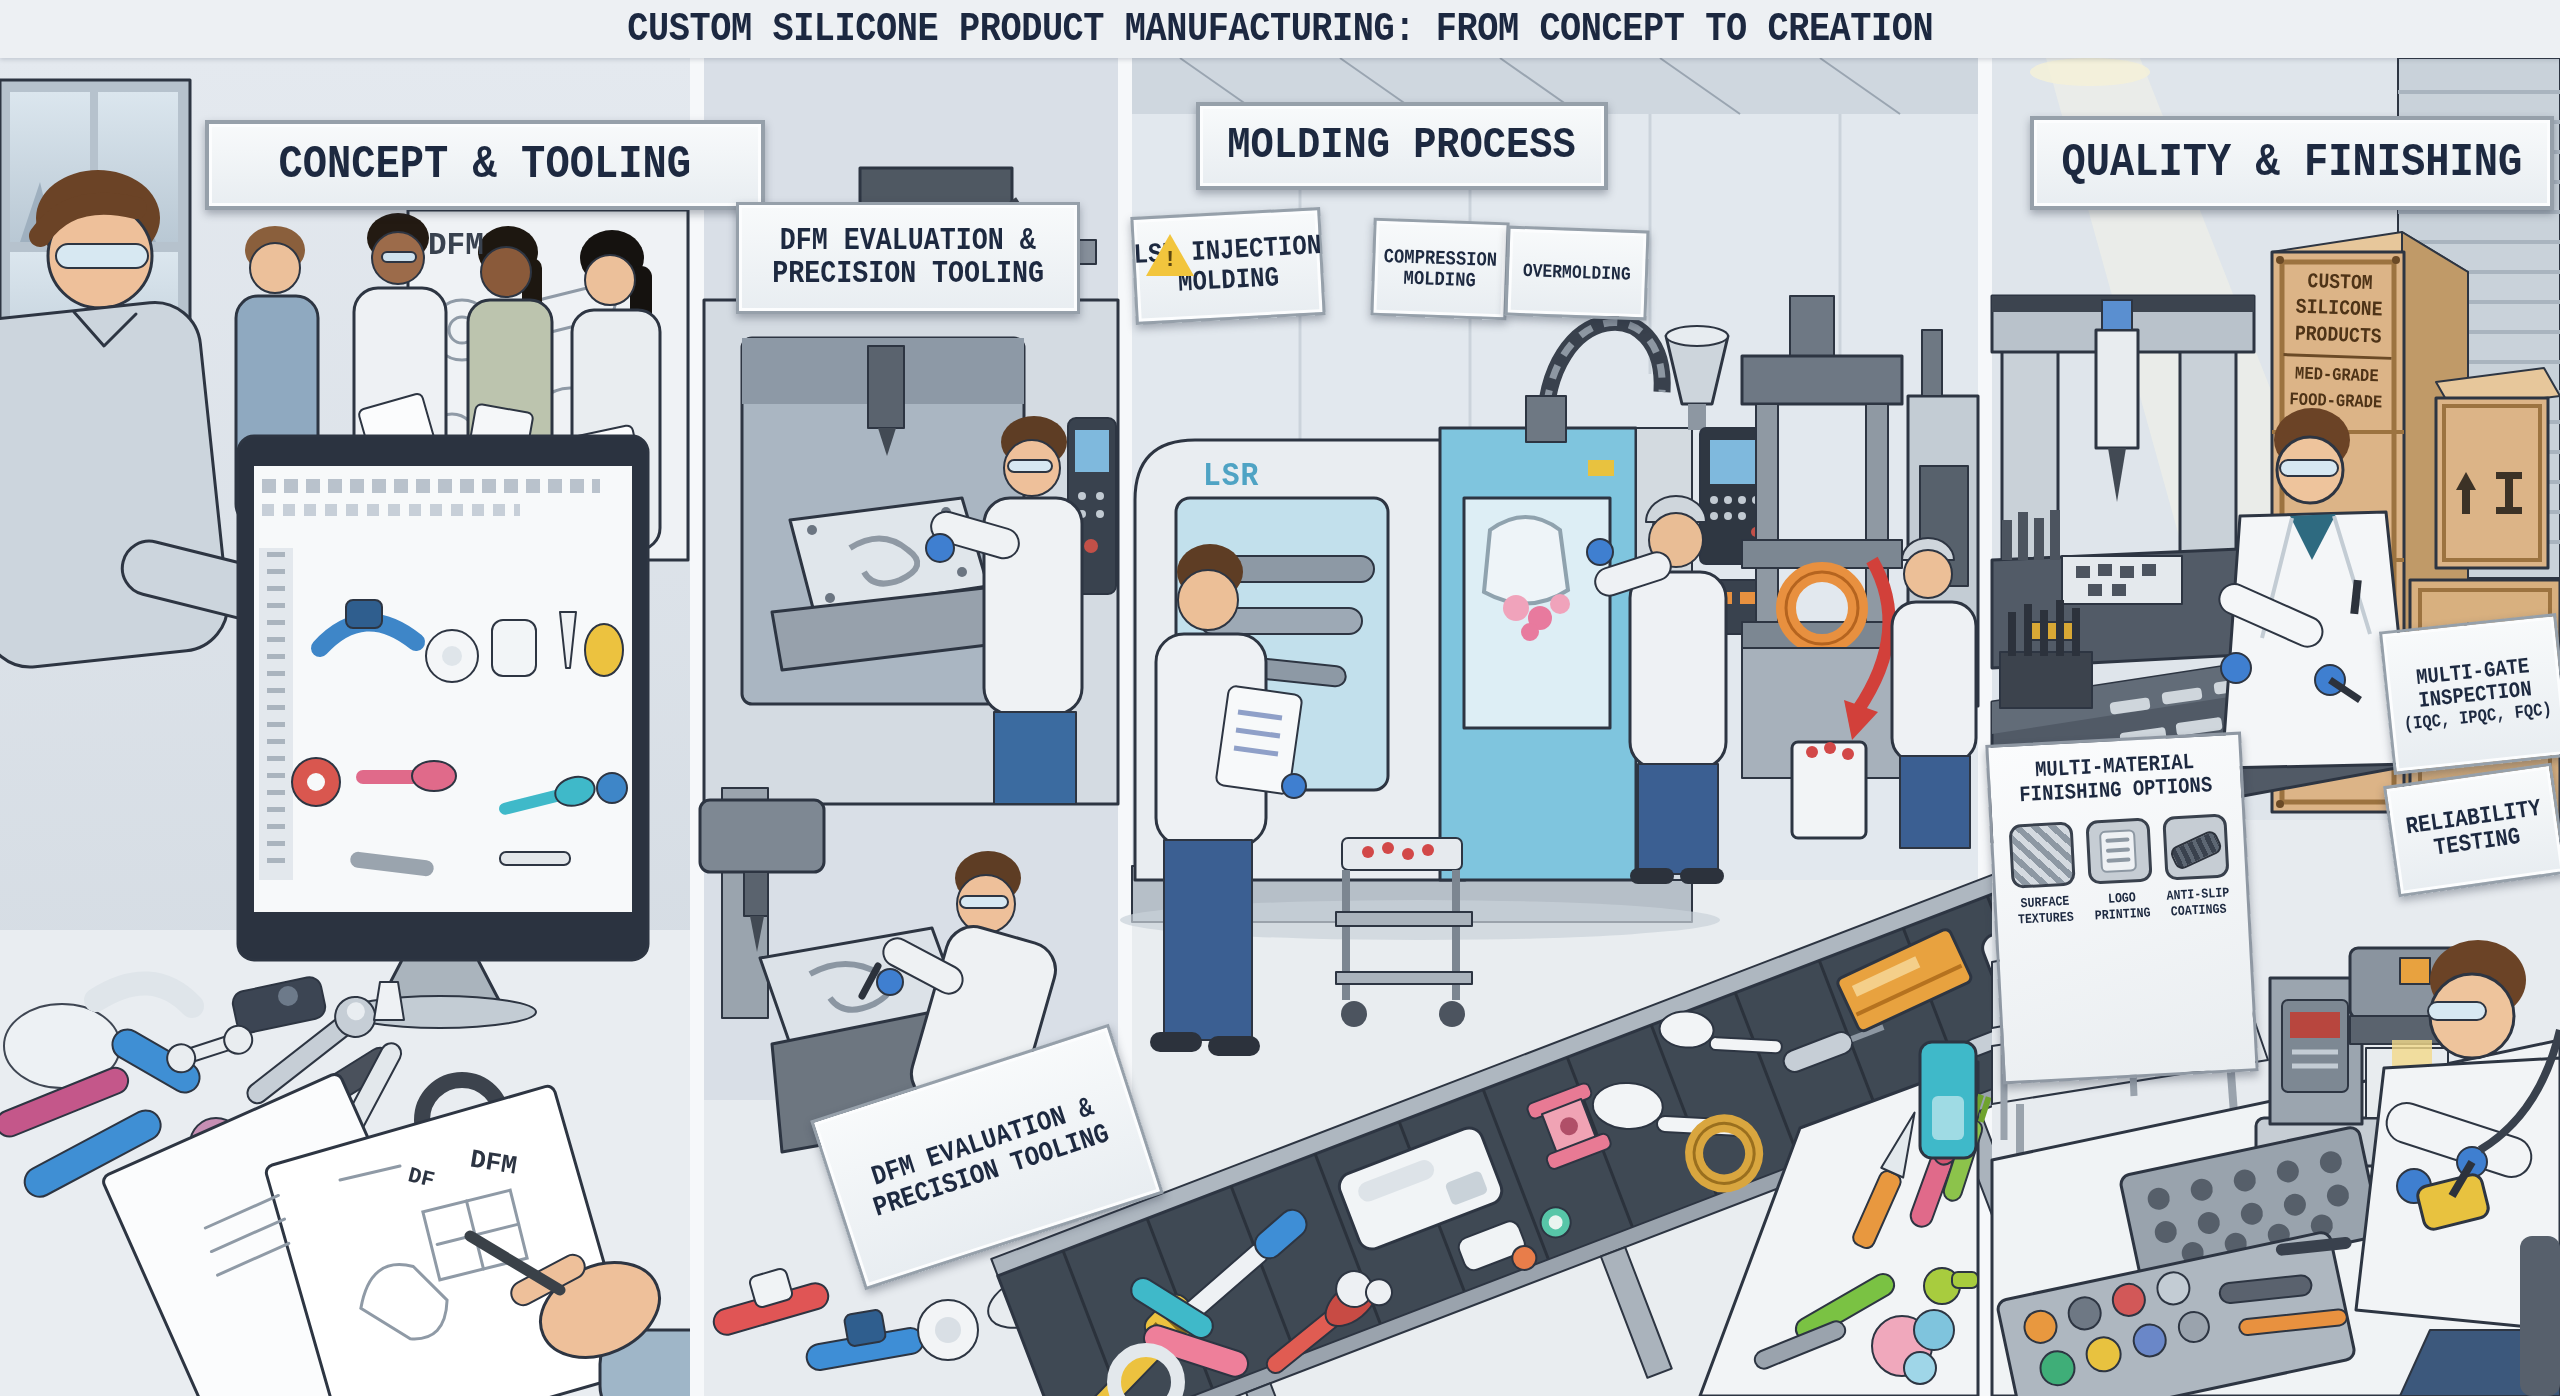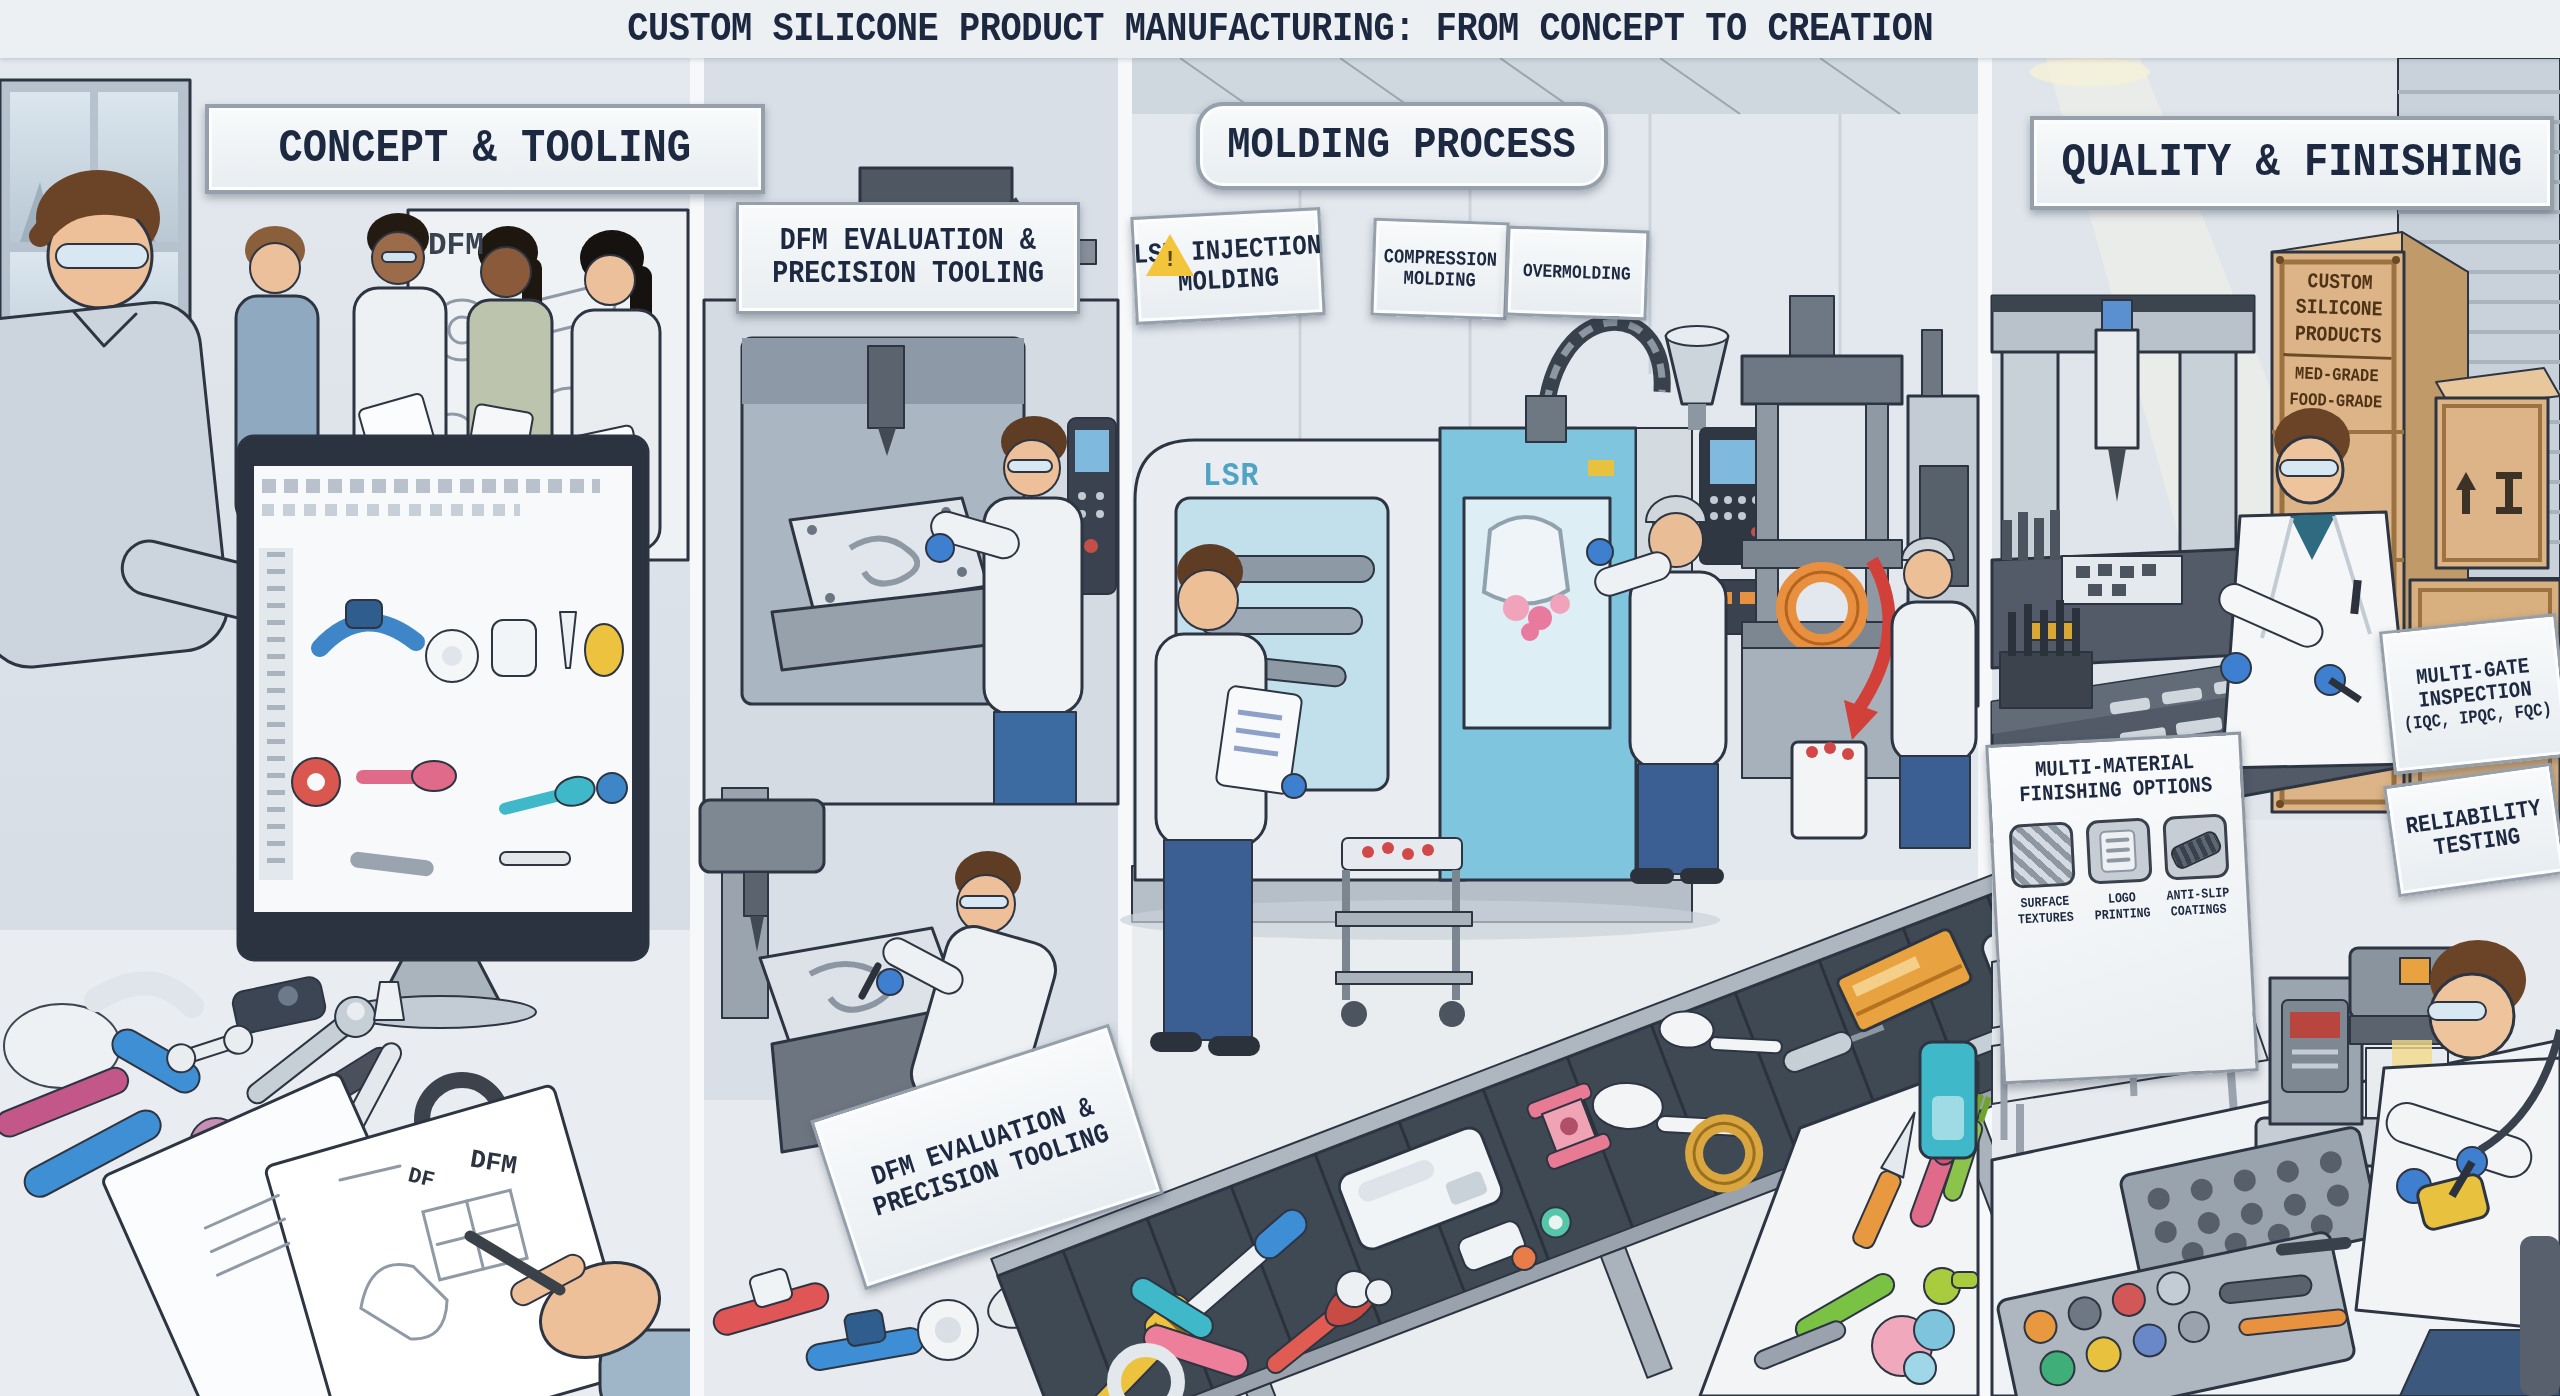--- a/index.html
+++ b/index.html
@@ -707,30 +707,30 @@
       <polygon points="2430,1330 2560,1330 2560,1396 2400,1396" fill="#3c587c" class="ol2"></polygon>
       <rect x="2520" y="1236" width="40" height="160" rx="12" fill="#57606c"></rect>
     </g>
   </g>
 </svg>
 
 <div class="title-bar">
   <span class="cx">CUSTOM SILICONE PRODUCT MANUFACTURING: FROM CONCEPT TO CREATION</span>
 </div>
 
-<div class="sign header" style="left:205px;top:104px;width:552px;height:82px;font-size:47px;">
+<div class="sign header" style="left:205px;top:120px;width:552px;height:82px;font-size:47px;">
   <span class="bl">CONCEPT &amp; TOOLING</span>
 </div>
 
 <div class="sign" style="left:736px;top:202px;width:338px;height:106px;font-size:31px;">
   <span class="bl">DFM EVALUATION &amp;</span>
   <span class="bl">PRECISION TOOLING</span>
 </div>
 
-<div class="sign header" style="left:1196px;top:102px;width:404px;height:80px;font-size:45px;border-radius:27px;">
+<div class="sign header" style="left:1196px;top:102px;width:404px;height:80px;font-size:45px;">
   <span class="bl">MOLDING PROCESS</span>
 </div>
 
 <div class="sign" style="left:1133px;top:212px;width:184px;height:102px;font-size:28px;transform:rotate(-3deg);">
   <span class="bl">LSR INJECTION</span>
   <span class="bl">MOLDING</span>
 </div>
 
 <div class="sign" style="left:1372px;top:220px;width:130px;height:92px;font-size:20px;transform:rotate(2deg);">
   <span class="bl">COMPRESSION</span>

